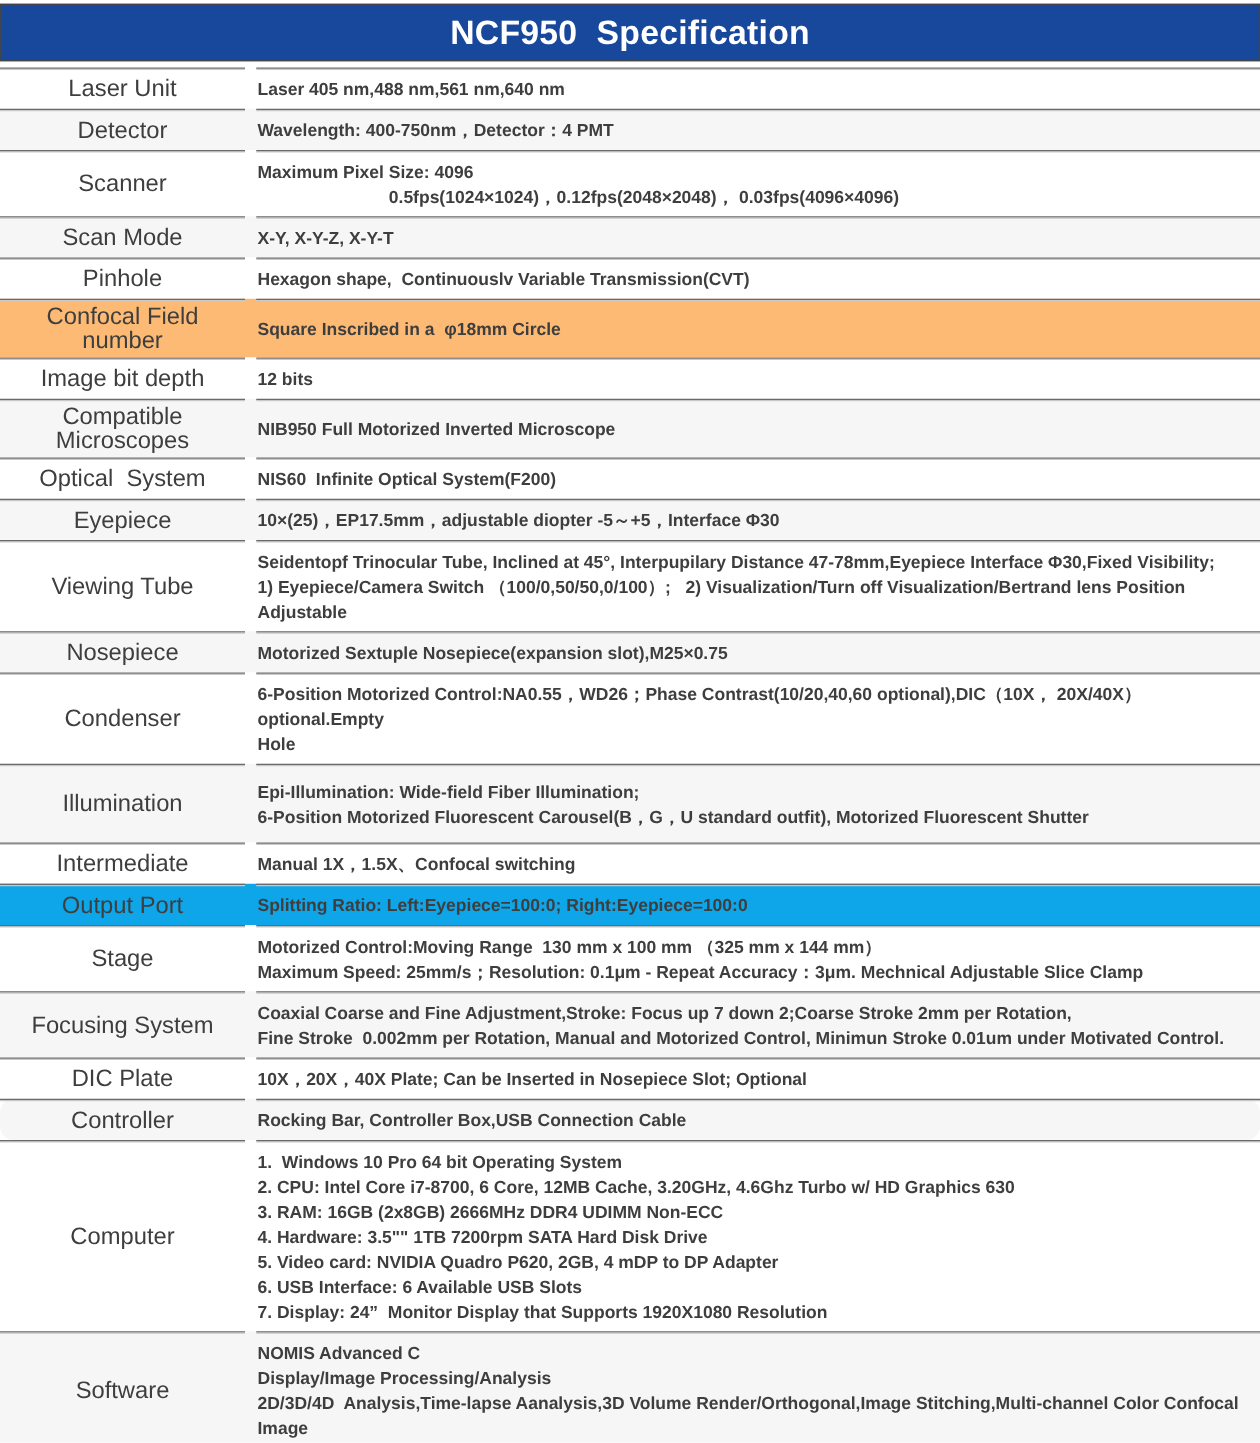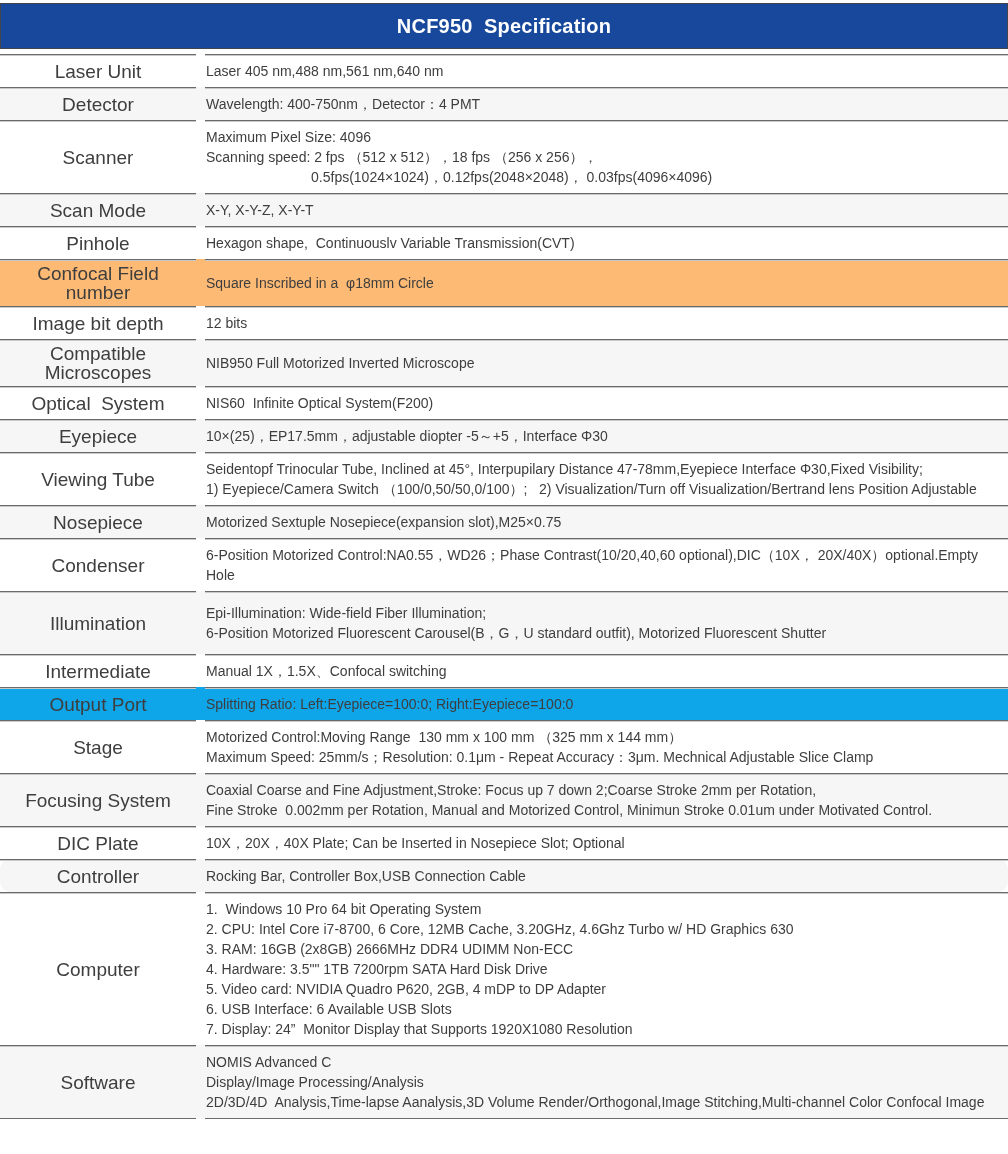--- a/index.html
+++ b/index.html
@@ -11,21 +11,21 @@
     overflow:hidden;
   }
   .header-bar{
     margin:3px 0 0 0;
     height:46px;
     border:1px solid #41464e;
     display:flex;align-items:center;justify-content:center;
     box-sizing:border-box;
   }
   .header-title{
-    color:#fff;font-weight:bold;font-size:20px;
+    color:#fff;font-weight:bold;font-size:27px;
     white-space:pre;letter-spacing:0.2px;
   }
   .spec-table{margin-top:5px;}
   .row{display:flex;background:#ffffff;}
   .row.shaded{background:#f6f6f6;}
   .label-cell{
     width:196px;flex:none;
     display:flex;align-items:center;justify-content:center;
     text-align:center;
     font-size:19px;color:#3e3e3e;
@@ -33,21 +33,21 @@
     box-shadow:inset 0 1px 0 #c9c9c9;
     white-space:pre-wrap;
     padding:4px 6px;box-sizing:border-box;
     line-height:19px;
   }
   .value-cell{
     flex:1;margin-left:9px;
     display:flex;flex-direction:column;justify-content:center;
     border-top:1px solid #6a6a6a;
     box-shadow:inset 0 1px 0 #c9c9c9;
-    padding:0 4px 0 1px;box-sizing:border-box;
+    padding:0 4px 0 1px;box-sizing:border-box;font-weight:bold;
   }
   .segment{padding:6px 0;}
   .segment + .segment{border-top:1px solid #6a6a6a;padding-top:9px;padding-bottom:9px;}
   .seg-tall{padding-top:11px;padding-bottom:11px;}
   .line{
     font-size:14px;line-height:20px;color:#3e3e3e;
     white-space:pre-wrap;
   }
   .row.last .label-cell,
   .row.last .value-cell{border-bottom:1px solid #6a6a6a;}
@@ -74,21 +74,20 @@
         <div class="segment">
           <div class="line">Wavelength: 400-750nm，Detector：4 PMT</div>
         </div>
       </div>
     </div>
     <div class="row">
       <div class="label-cell">Scanner</div>
       <div class="value-cell">
         <div class="segment">
           <div class="line">Maximum Pixel Size: 4096</div>
-          <div class="line">Scanning speed: 2 fps （512 x 512），18 fps （256 x 256），</div>
           <div class="line">                           0.5fps(1024×1024)，0.12fps(2048×2048)， 0.03fps(4096×4096)</div>
         </div>
       </div>
     </div>
     <div class="row shaded" style="background: rgb(246, 246, 246);">
       <div class="label-cell">Scan Mode</div>
       <div class="value-cell">
         <div class="segment">
           <div class="line">X-Y, X-Y-Z, X-Y-T</div>
         </div>

